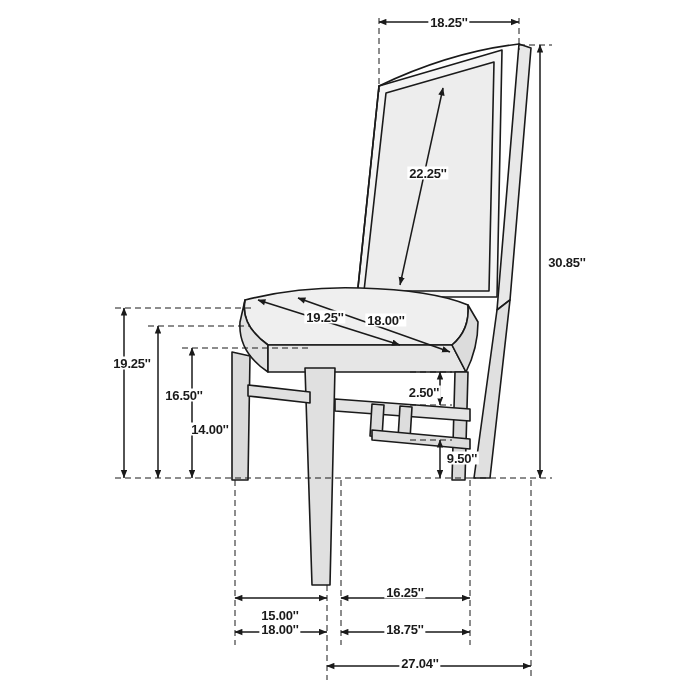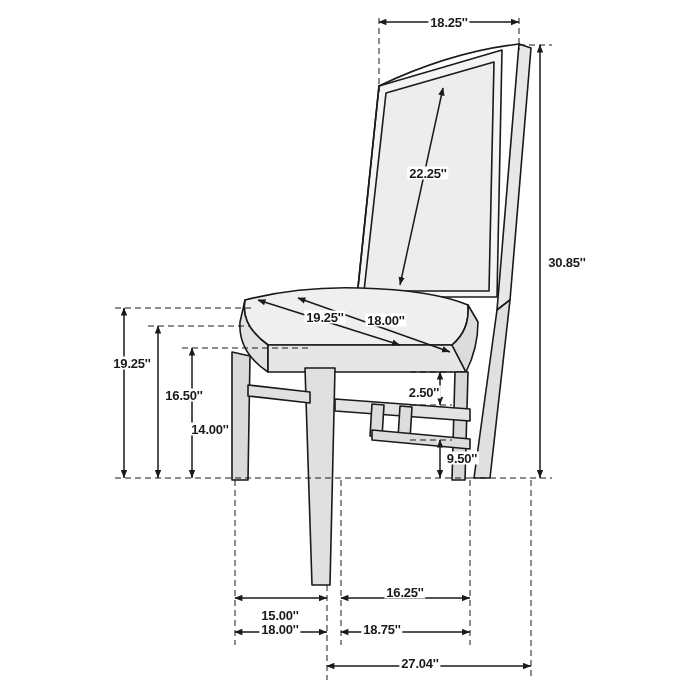--- a/index.html
+++ b/index.html
@@ -139,16 +139,16 @@
   <div class="dim-label" style="left:325px; top:317px;">19.25''</div>
   <div class="dim-label" style="left:386px; top:320px;">18.00''</div>
   <div class="dim-label" style="left:132px; top:363px;">19.25''</div>
   <div class="dim-label" style="left:164px; top:395px;margin-left:20px;">16.50''</div>
   <div class="dim-label" style="left:210px; top:429px;">14.00''</div>
   <div class="dim-label" style="left:424px; top:392px;">2.50''</div>
   <div class="dim-label" style="left:424px; top:458px;margin-left:38px;">9.50''</div>
   <div class="dim-label" style="left:280px; top:595px;margin-top:20px;">15.00''</div>
   <div class="dim-label" style="left:405px; top:592px;text-align:right;">16.25''</div>
   <div class="dim-label" style="left:280px; top:629px;">18.00''</div>
-  <div class="dim-label" style="left:382px; top:629px;">18.75''</div>
+  <div class="dim-label" style="left:405px; top:629px;">18.75''</div>
   <div class="dim-label" style="left:420px; top:663px;">27.04''</div>
 
 </div>
 
 </body></html>

